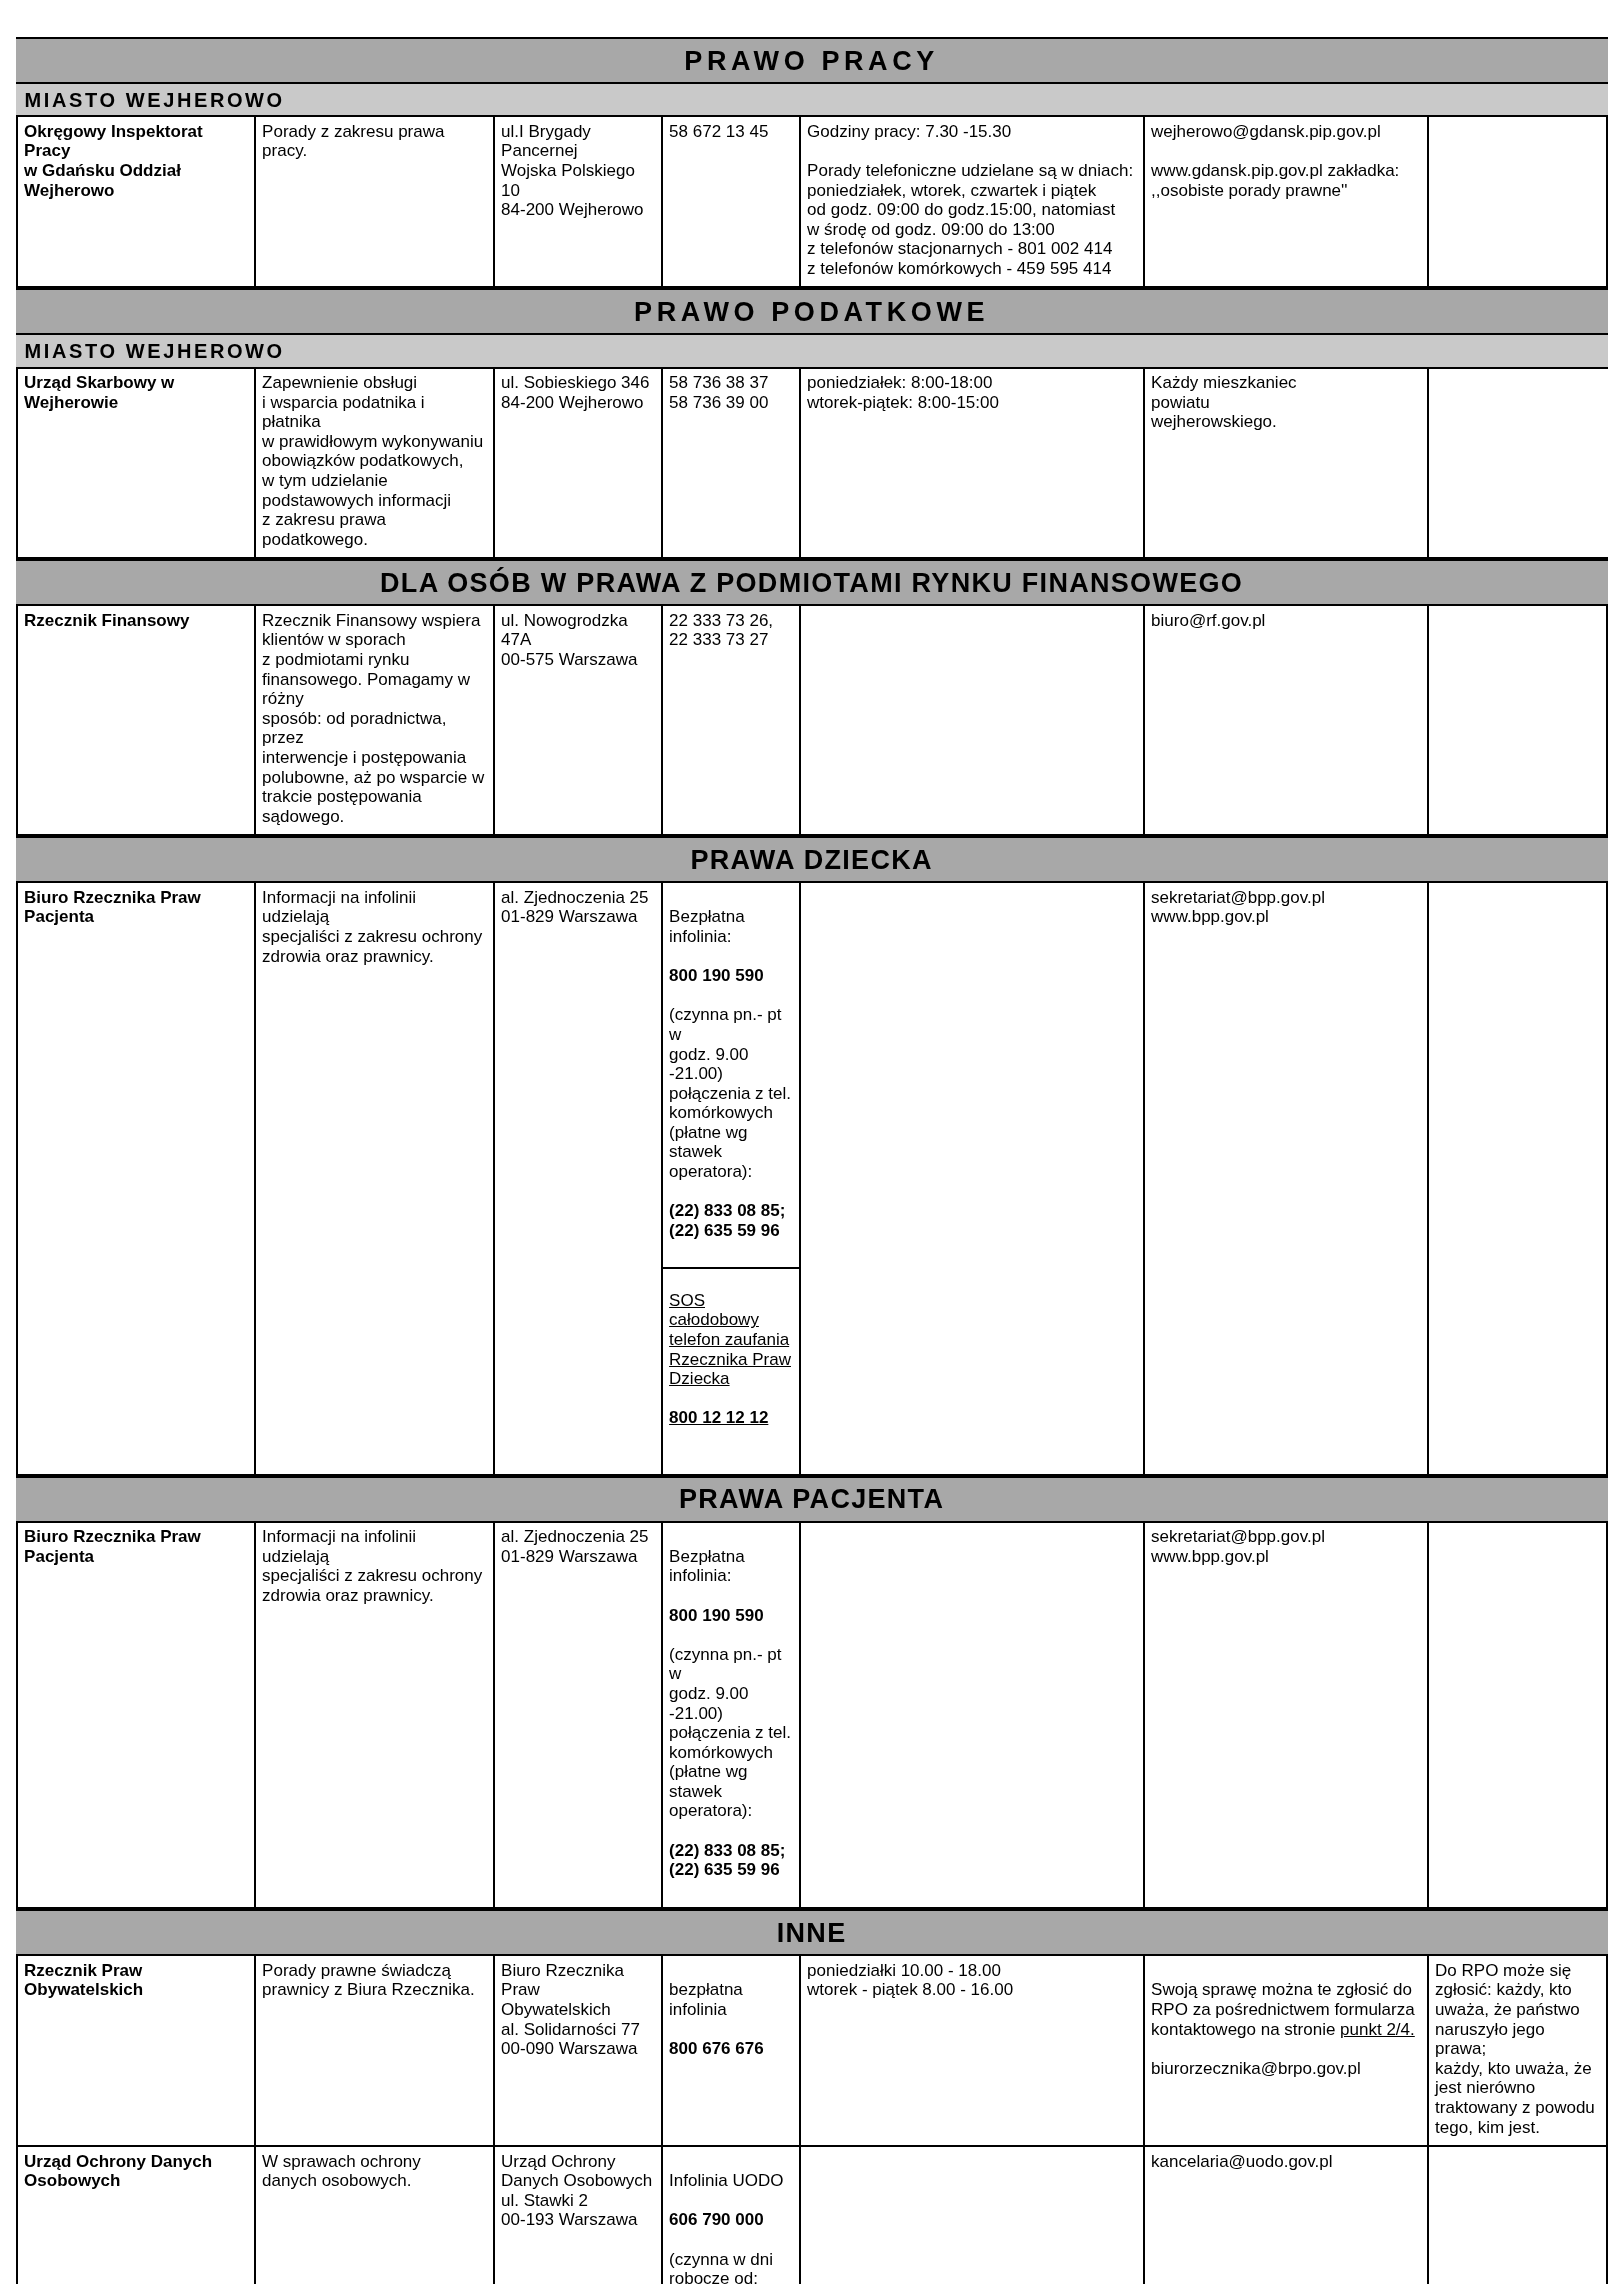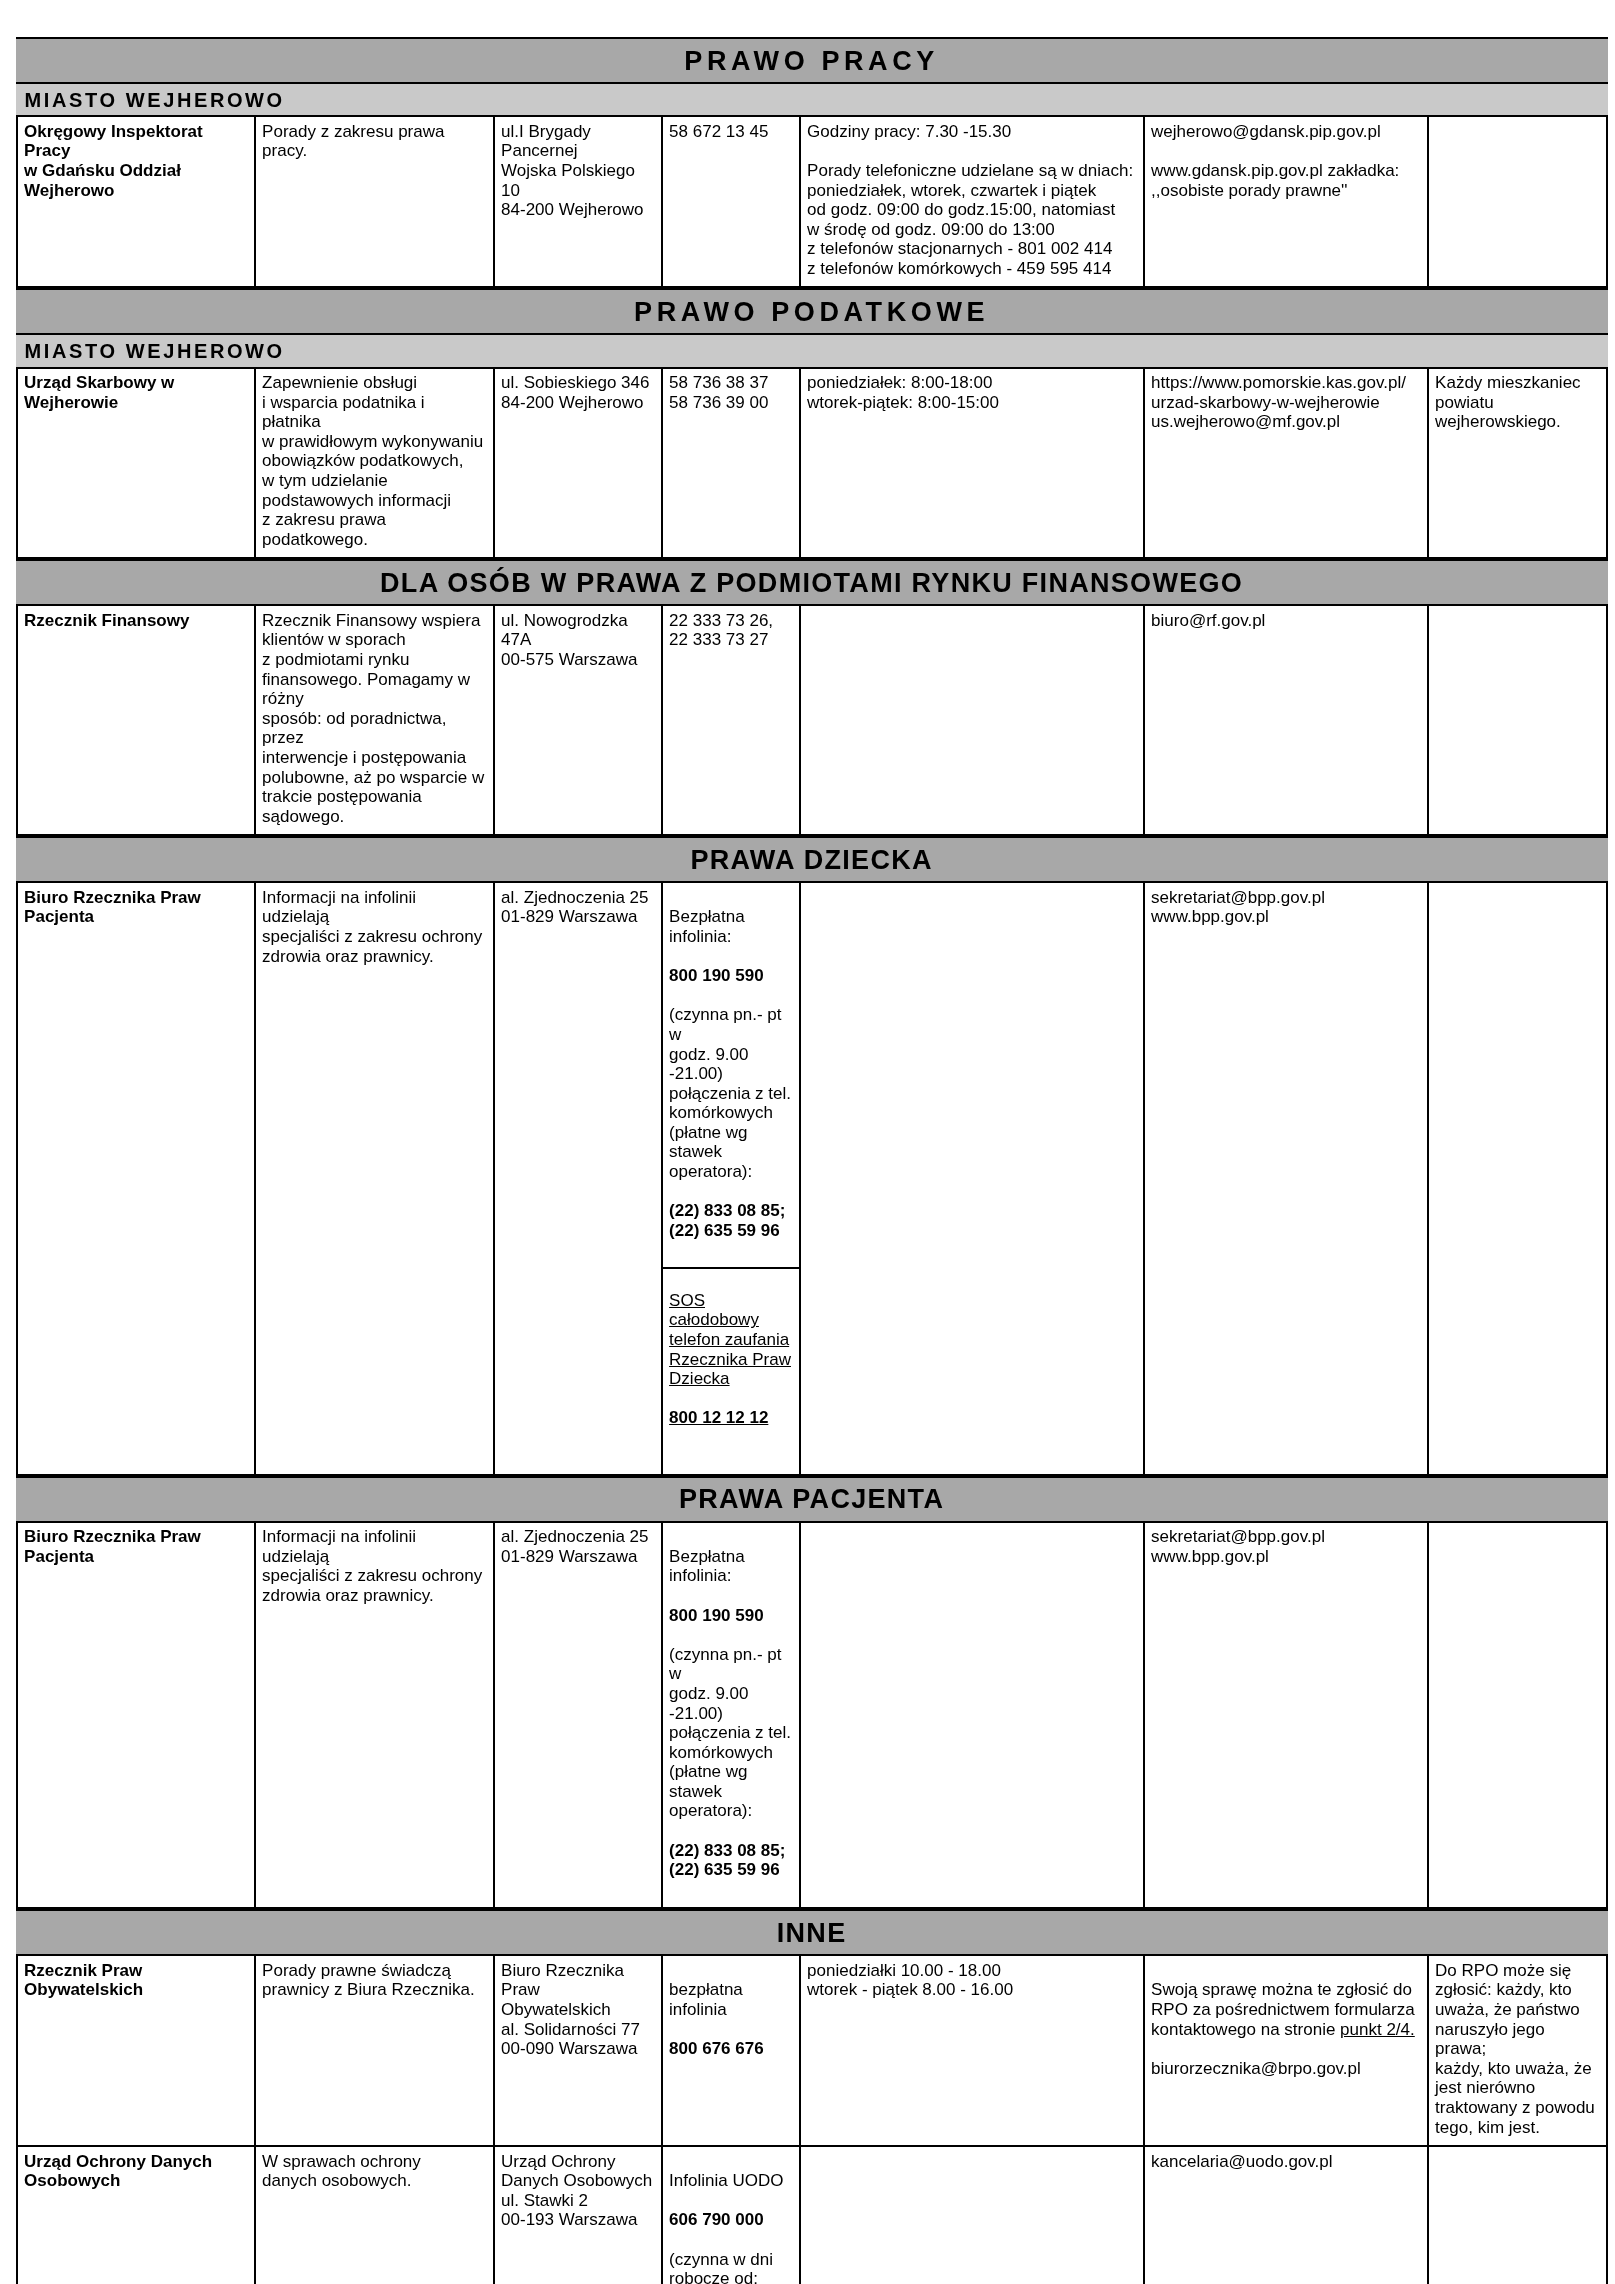--- a/index.html
+++ b/index.html
@@ -62,23 +62,20 @@
 obowiązków podatkowych,
 w tym udzielanie
 podstawowych informacji
 z zakresu prawa podatkowego.</div>
     <div class="tcell">ul. Sobieskiego 346
 84-200 Wejherowo</div>
     <div class="tcell">58 736 38 37
 58 736 39 00</div>
     <div class="tcell">poniedziałek: 8:00-18:00
 wtorek-piątek: 8:00-15:00</div>
-    <div class="tcell">https://www.pomorskie.kas.gov.pl/
-urzad-skarbowy-w-wejherowie
-us.wejherowo@mf.gov.pl</div>
     <div class="tcell">Każdy mieszkaniec
 powiatu
 wejherowskiego.</div>
   </div>
 
   <div class="sec-title ls2">DLA OSÓB W PRAWA Z PODMIOTAMI RYNKU FINANSOWEGO</div>
   <div class="trow">
     <div class="tcell">Rzecznik Finansowy</div>
     <div class="tcell">Rzecznik Finansowy wspiera
 klientów w sporach

